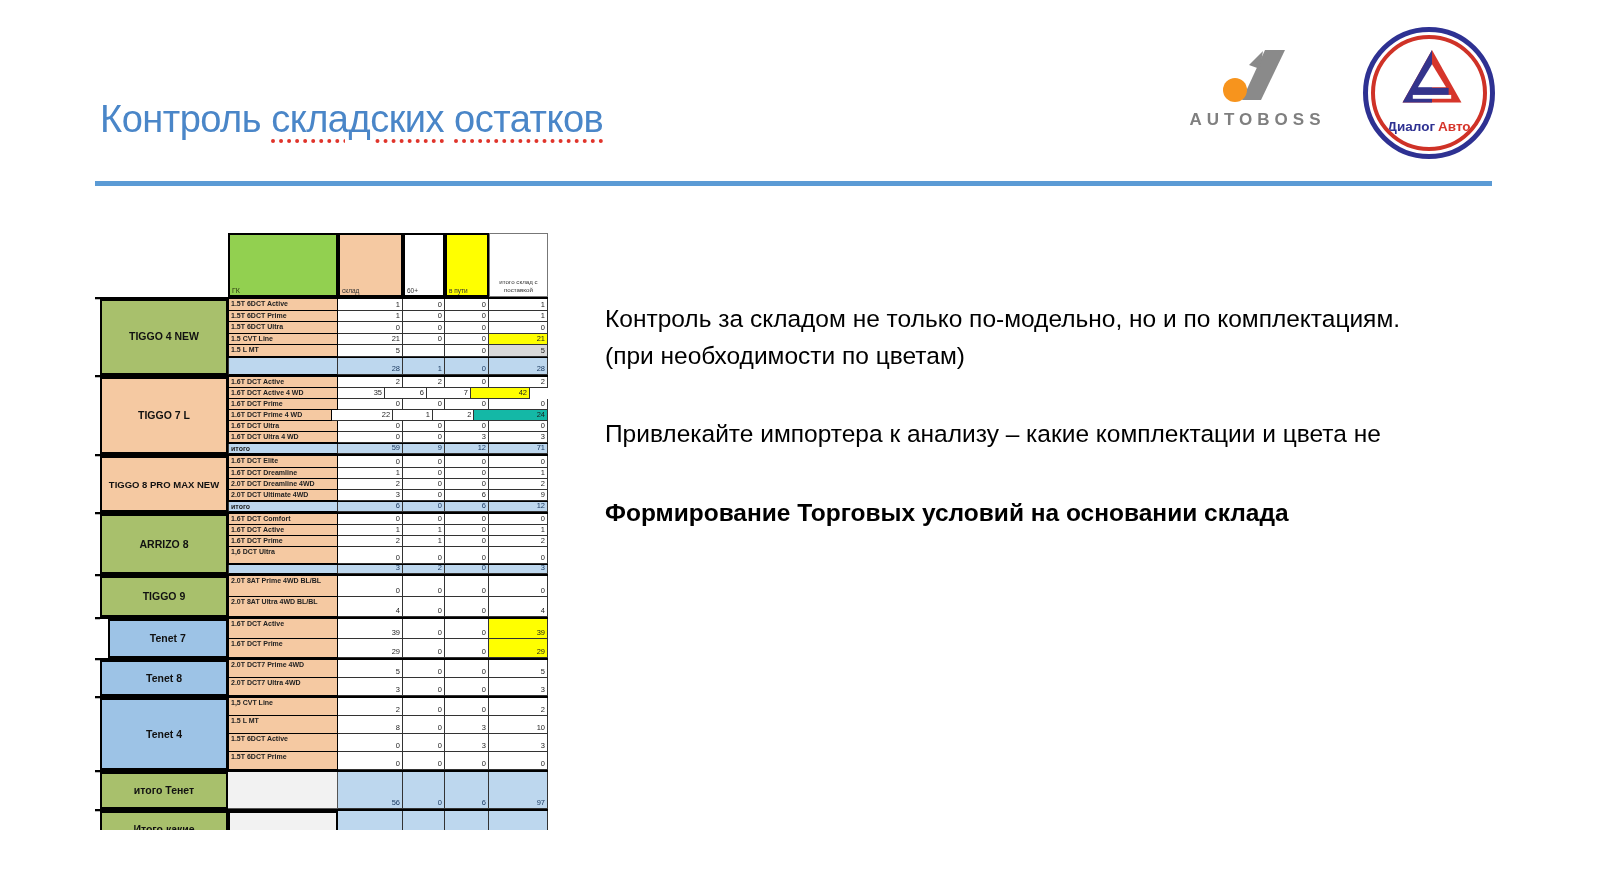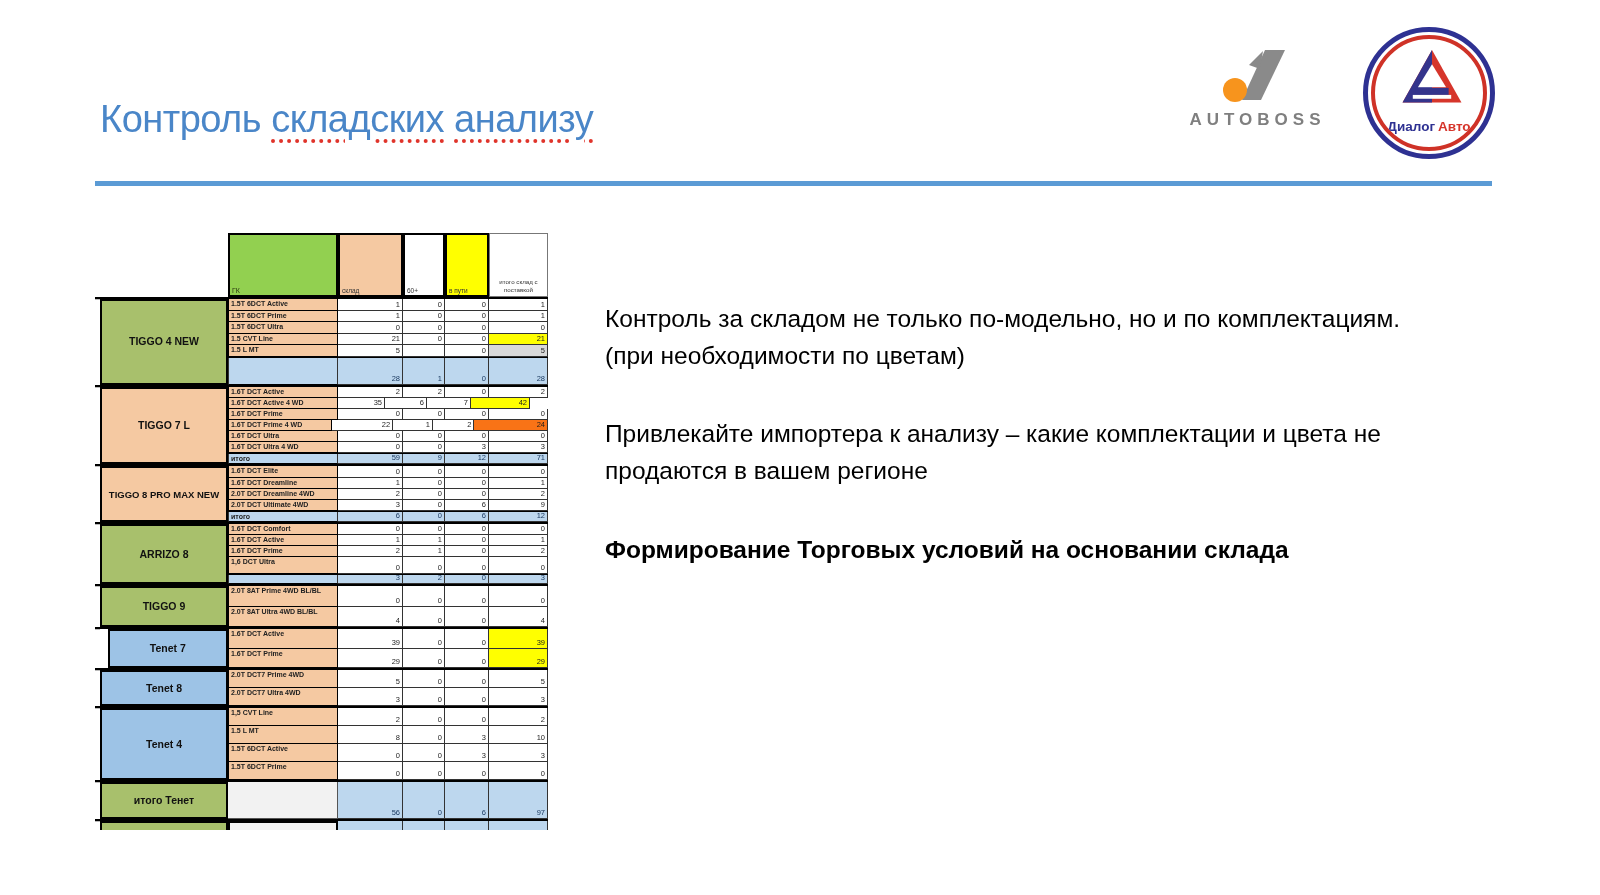--- a/index.html
+++ b/index.html
@@ -69,21 +69,21 @@
   .sum-grp .num{background:#bdd7ee;color:#17365d;}
 </style>
 </head>
 <body>
 
 <div class="slide">
 
   <div class="title">
     <span>Контроль</span>
     <span class="sp">складских</span>
-    <span class="sp">анализу</span>
+    <span class="sp">остатков</span>
   </div>
 
   <div class="rule"></div>
 
   <div class="autoboss">
     <svg width="145" height="56" viewBox="0 0 145 56">
       <polygon points="80,2 100,2 76,52 57,52" fill="#8a8a8a"></polygon>
       <polygon points="64,17 78,3 75,21" fill="#8a8a8a"></polygon>
       <circle cx="50" cy="42" r="12" fill="#f7941d"></circle>
     </svg>
@@ -150,21 +150,21 @@
               <div class="num" style="width: 44px;">0</div>
               <div class="num" style="width: 59px; background: rgb(255, 255, 0);">21</div>
             </div>
             <div class="row" style="height: 11.5px;">
               <div class="trim">1.5 L MT</div>
               <div class="num" style="width: 65px;">5</div>
               <div class="num" style="width: 42px;"></div>
               <div class="num" style="width: 44px;">0</div>
               <div class="num" style="width: 59px; background: rgb(217, 217, 217);">5</div>
             </div>
-            <div class="row total" style="height: 28px;">
+            <div class="row total" style="height: 18px;">
               <div class="trim"></div>
               <div class="num" style="width: 65px;">28</div>
               <div class="num" style="width: 42px;">1</div>
               <div class="num" style="width: 44px;">0</div>
               <div class="num" style="width: 59px;">28</div>
             </div>
           </div>
         </div>
         <div class="grp">
           <div class="sliver"></div>
@@ -189,21 +189,21 @@
               <div class="num" style="width: 65px;">0</div>
               <div class="num" style="width: 42px;">0</div>
               <div class="num" style="width: 44px;">0</div>
               <div class="num" style="width: 59px;">0</div>
             </div>
             <div class="row" style="height: 11.15px;">
               <div class="trim">1.6T DCT Prime 4 WD</div>
               <div class="num" style="width: 65px;">22</div>
               <div class="num" style="width: 42px;">1</div>
               <div class="num" style="width: 44px;">2</div>
-              <div class="num" style="width: 78px; background: #f97316;">24</div>
+              <div class="num" style="width: 78px; background: #14b8a6;">24</div>
             </div>
             <div class="row" style="height: 11.15px;">
               <div class="trim">1.6T DCT Ultra</div>
               <div class="num" style="width: 65px;">0</div>
               <div class="num" style="width: 42px;">0</div>
               <div class="num" style="width: 44px;">0</div>
               <div class="num" style="width: 59px;">0</div>
             </div>
             <div class="row" style="height: 11.15px;">
               <div class="trim">1.6T DCT Ultra 4 WD</div>
@@ -416,18 +416,17 @@
           <div class="num" style="width: 59px;">118</div>
         </div>
       </div>
   </div>
 
   <div class="copy">
     <p>Контроль за складом не только по-модельно, но и по комплектациям.</p>
     <p>(при необходимости по цветам)</p>
     <div class="gap1"></div>
     <p>Привлекайте импортера к анализу – какие комплектации и цвета не</p>
-    <p>продаются в вашем регионе</p>
     <div class="gap2"></div>
     <p class="bold">Формирование Торговых условий на основании склада</p>
   </div>
 
 </div>
 
 </body></html>

